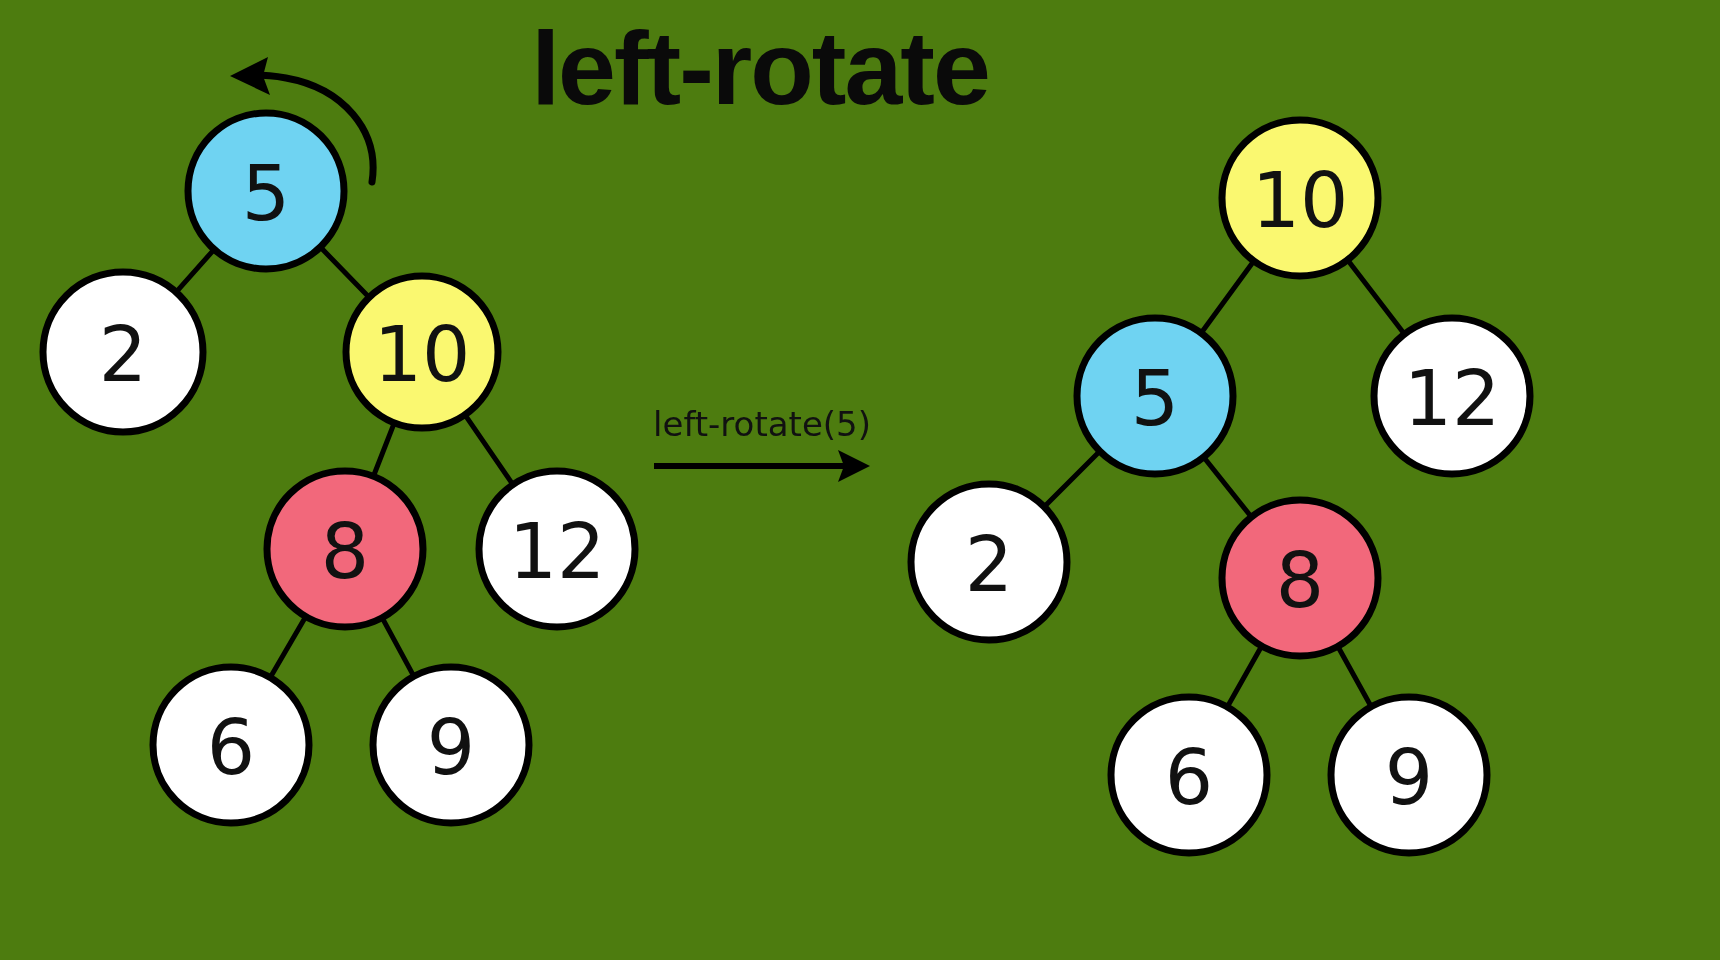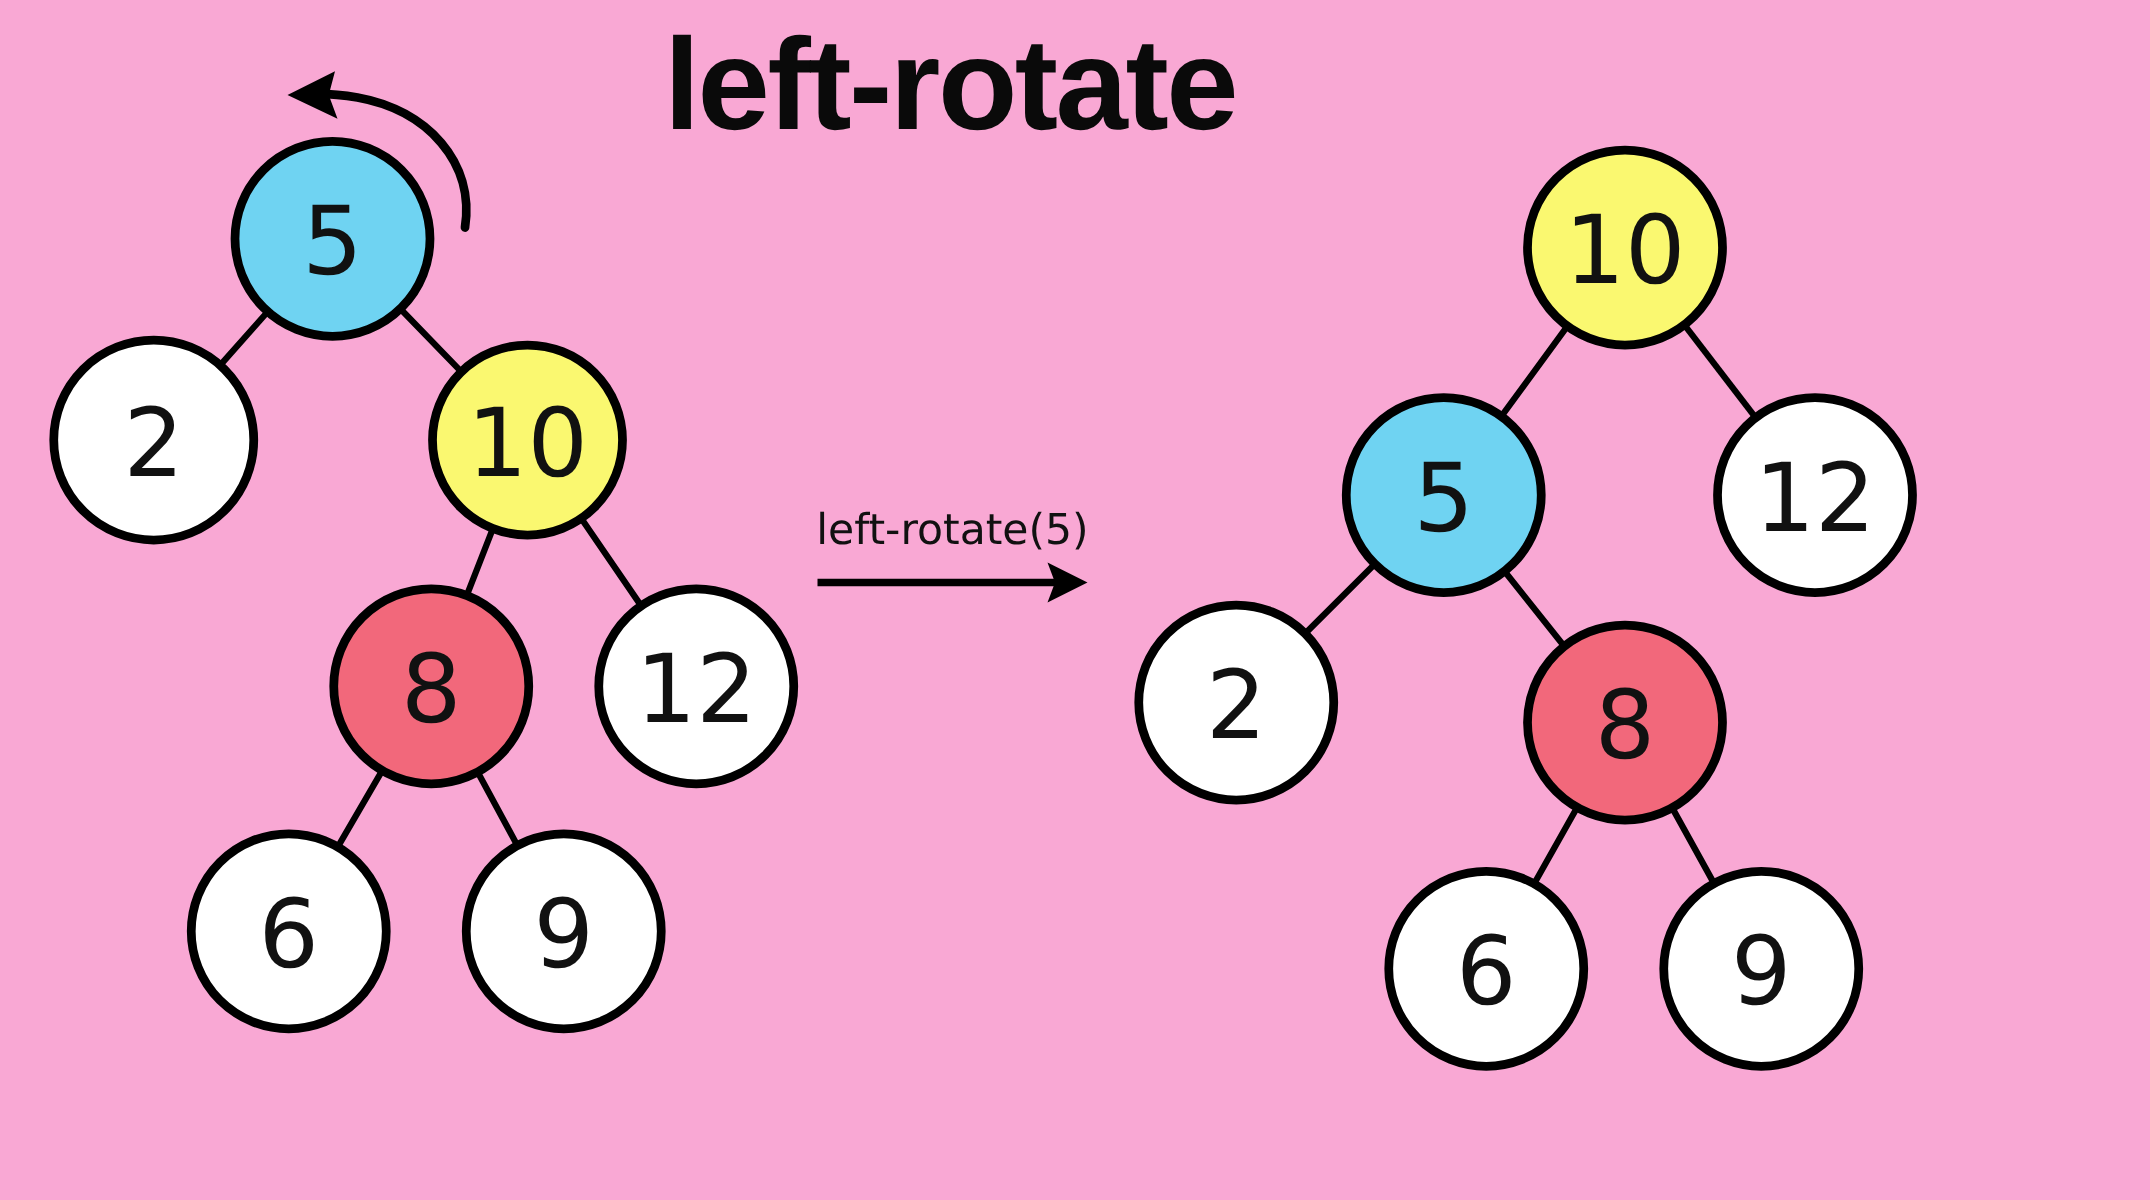--- a/index.html
+++ b/index.html
@@ -4,21 +4,21 @@
 <style>
   html, body {
     margin: 0;
     padding: 0;
     background: #ffffff;
   }
   #stage {
     position: relative;
     width: 1720px;
     height: 960px;
-    background: #f9a8d4;
+    background: #4d7c0f;
     overflow: hidden;
     font-family: "DejaVu Sans", sans-serif;
   }
   #diagram-svg {
     position: absolute;
     left: 0;
     top: 0;
     width: 1720px;
     height: 960px;
   }

